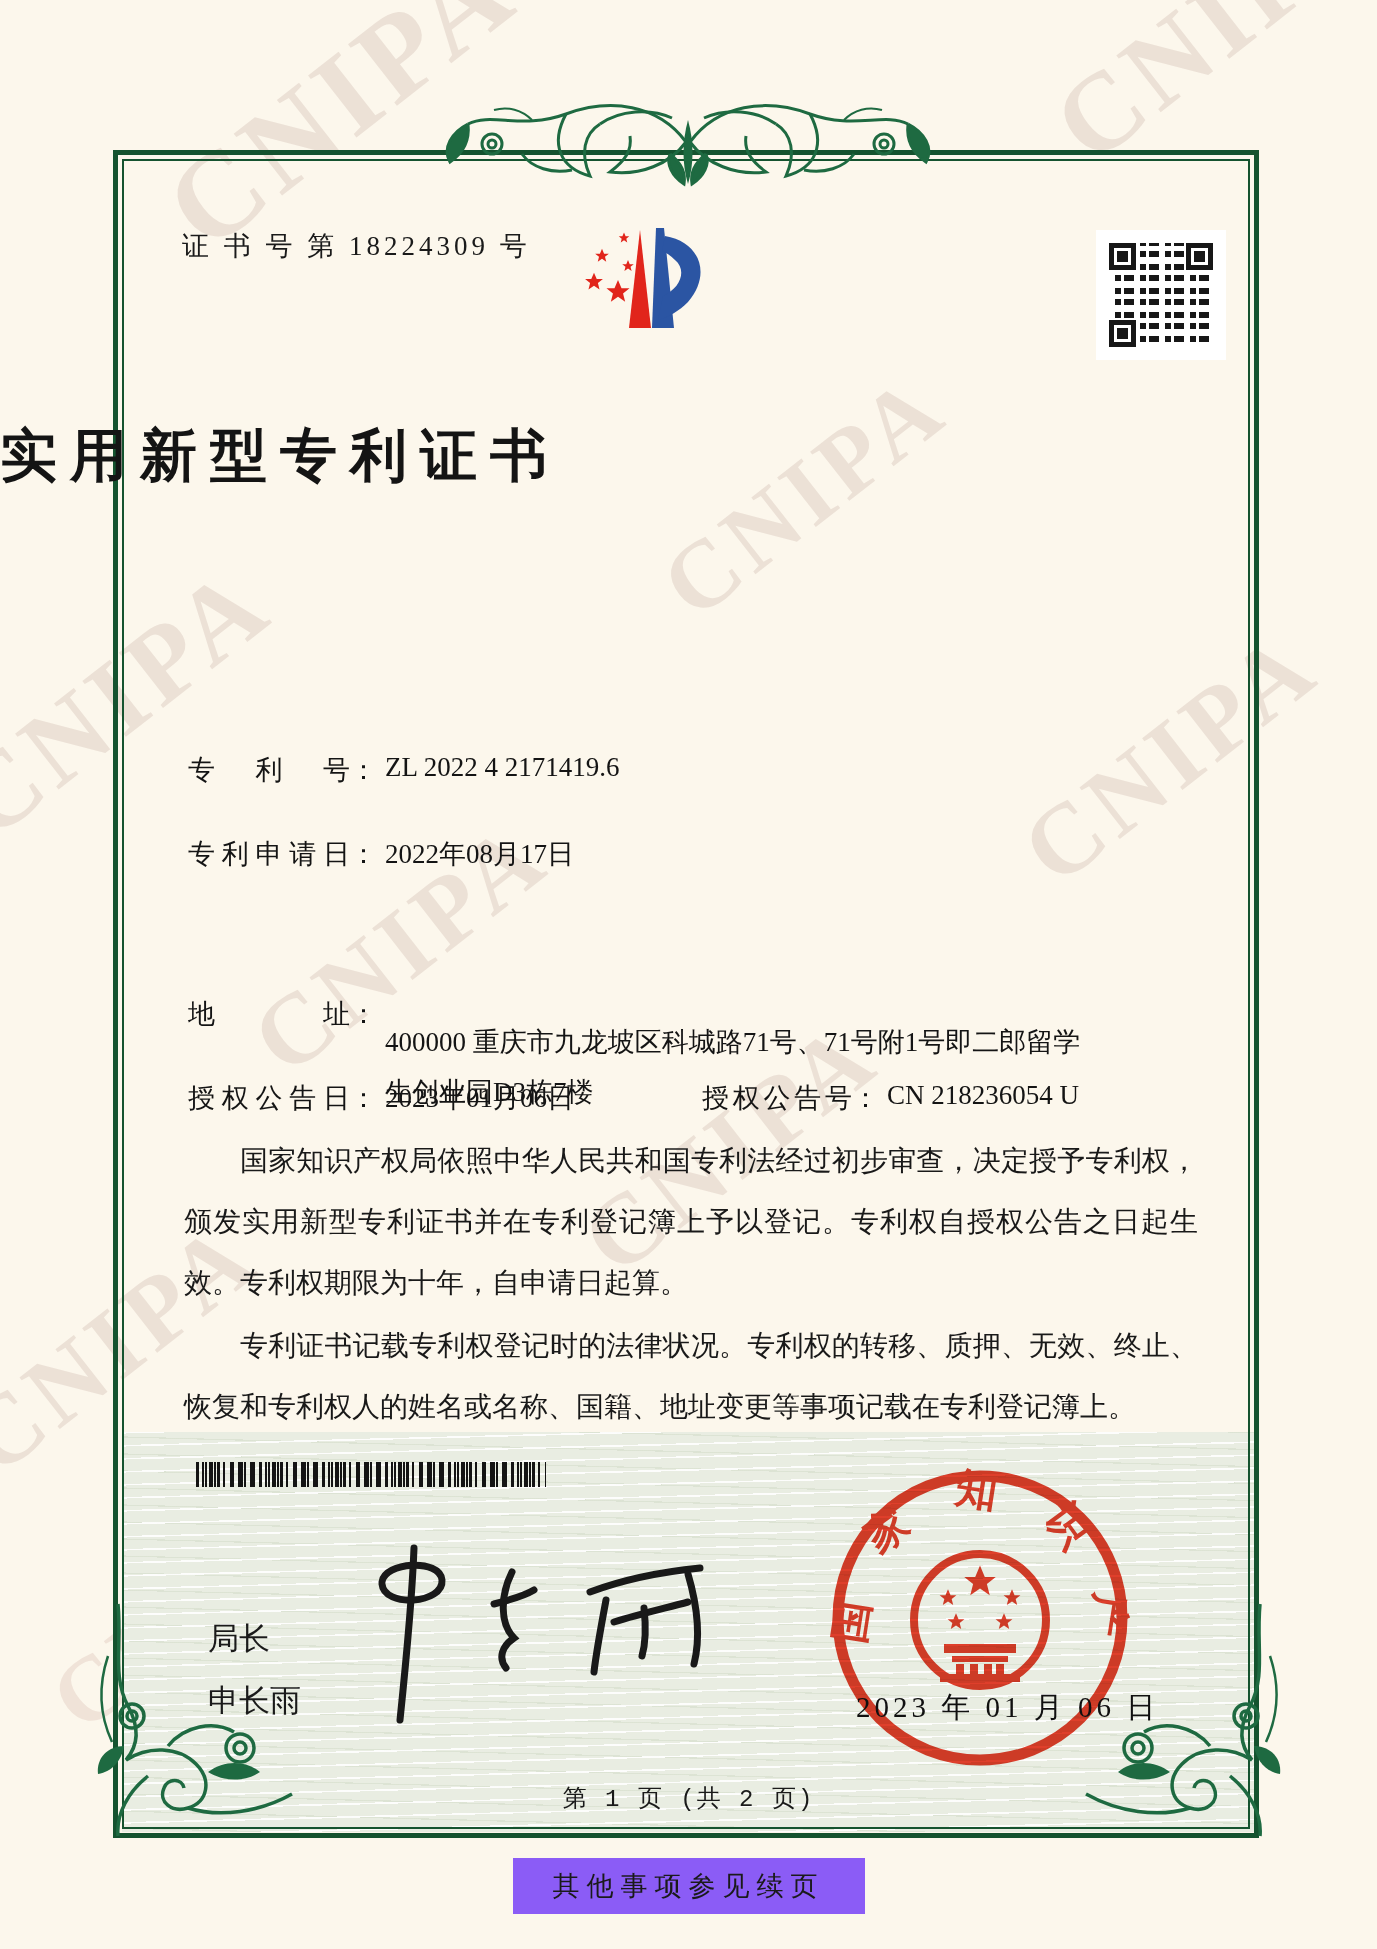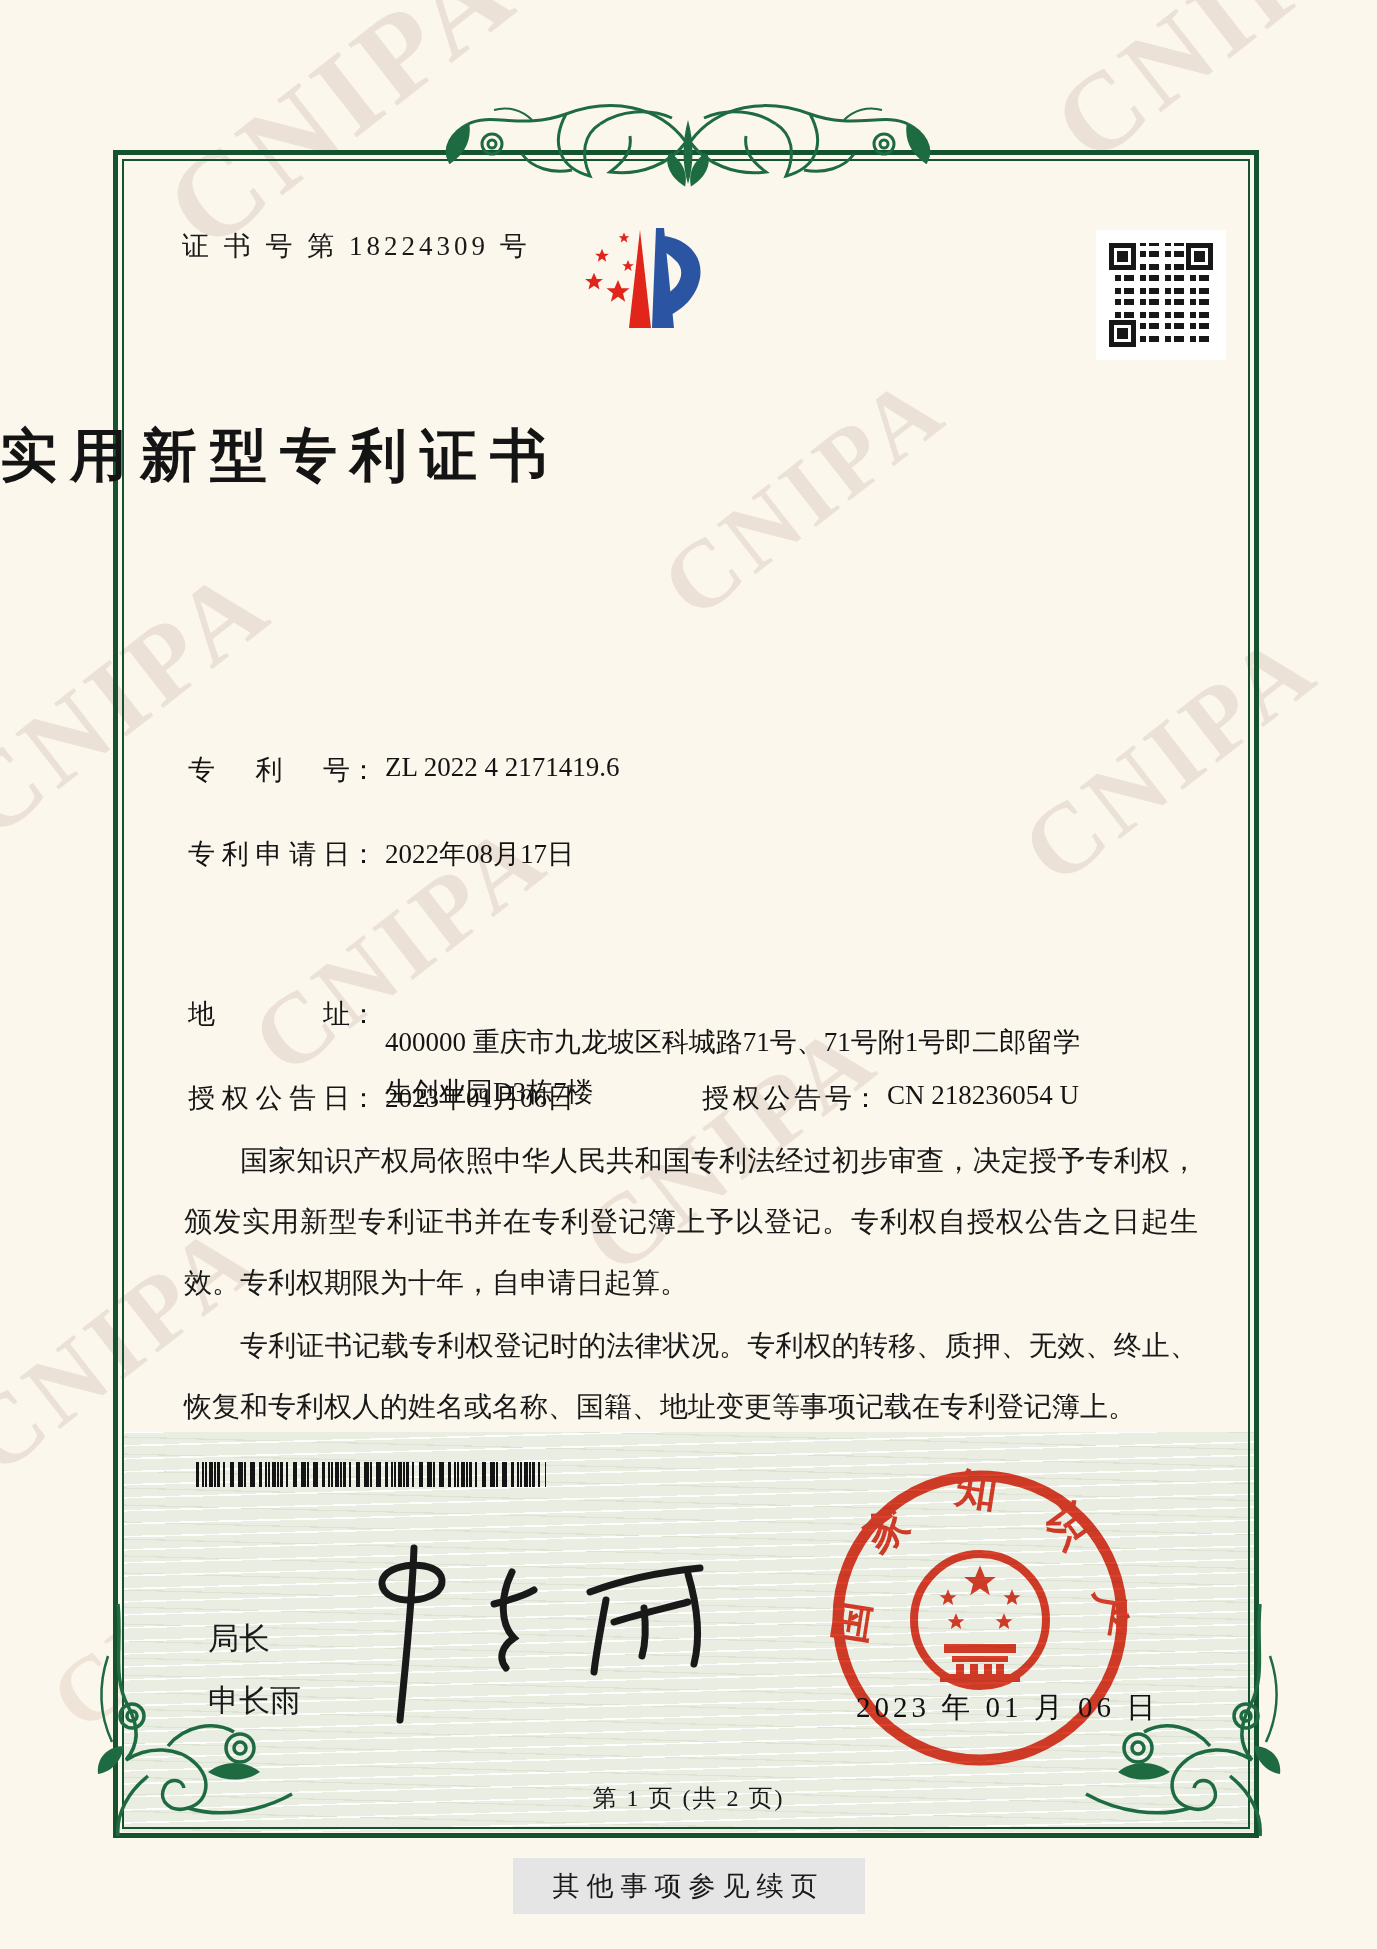--- a/index.html
+++ b/index.html
@@ -66,24 +66,24 @@
     position:absolute;left:196px;top:1462px;width:350px;height:25px;z-index:4;
     background-image:
       repeating-linear-gradient(90deg,#141414 0 3px,transparent 3px 6px,#141414 6px 8px,transparent 8px 13px,#141414 13px 17px,transparent 17px 21px),
       repeating-linear-gradient(90deg,#141414 0 2px,transparent 2px 9px);
   }
   .role{position:absolute;left:208px;top:1618px;font-size:31px;z-index:4;font-family:"Liberation Sans","DejaVu Sans",sans-serif;}
   .signer{position:absolute;left:208px;top:1680px;font-size:31px;z-index:4;font-family:"Liberation Sans","DejaVu Sans",sans-serif;}
   .signature{position:absolute;left:352px;top:1538px;z-index:4;}
   .seal{position:absolute;left:824px;top:1462px;z-index:5;mix-blend-mode:multiply;}
   .seal-date{position:absolute;left:856px;top:1688px;font-size:29px;letter-spacing:4px;z-index:6;color:#101010;}
-  .page-info{position:absolute;left:0;right:0;top:1782px;text-align:center;font-size:24px;letter-spacing:2px;z-index:4;}
+  .page-info{position:absolute;left:0;right:0;top:1782px;text-align:center;font-size:24px;letter-spacing:2px;z-index:4;font-family:Liberation Mono, monospace;}
   .note{
     position:absolute;left:50%;transform:translateX(-50%);top:1858px;z-index:4;
-    background:#e5e5e5;padding:10px 40px;font-size:27px;letter-spacing:7px;white-space:nowrap;
+    background:#8b5cf6;padding:10px 40px;font-size:27px;letter-spacing:7px;white-space:nowrap;
   }
 </style>
 </head>
 <body>
 
 <div class="page">
 
   <span class="wm" style="left:140px;top:30px;font-size:120px;">CNIPA</span>
   <span class="wm" style="left:1030px;top:-40px;font-size:110px;">CNIPA</span>
   <span class="wm" style="left:640px;top:440px;font-size:96px;">CNIPA</span>

